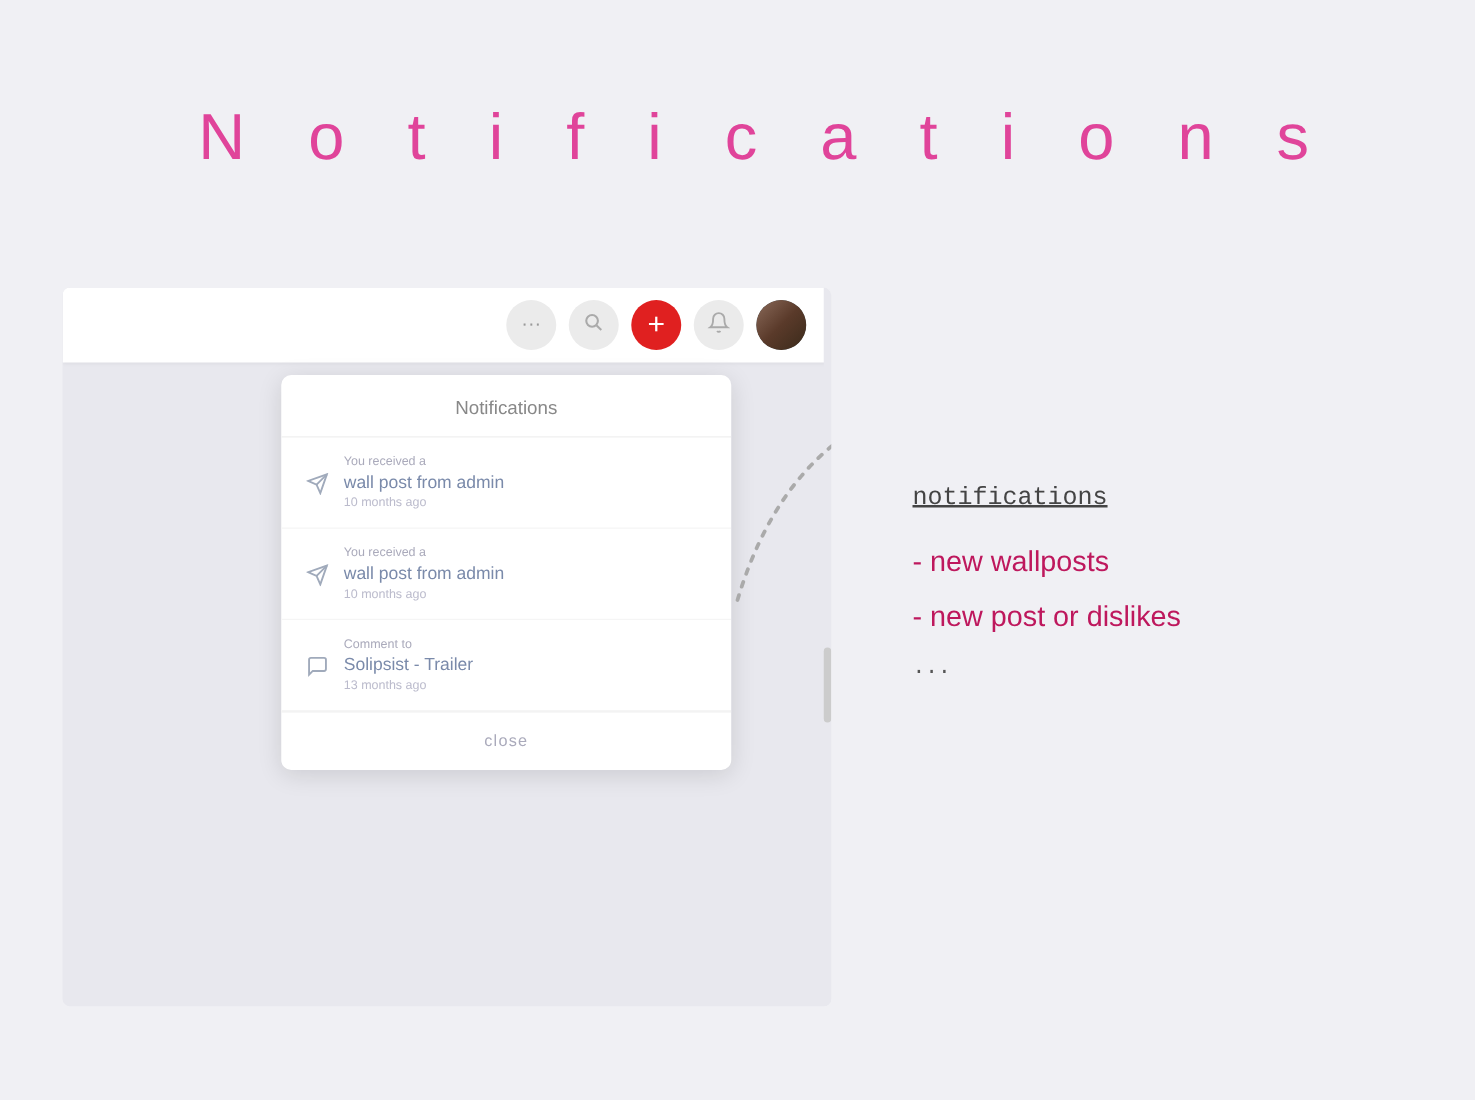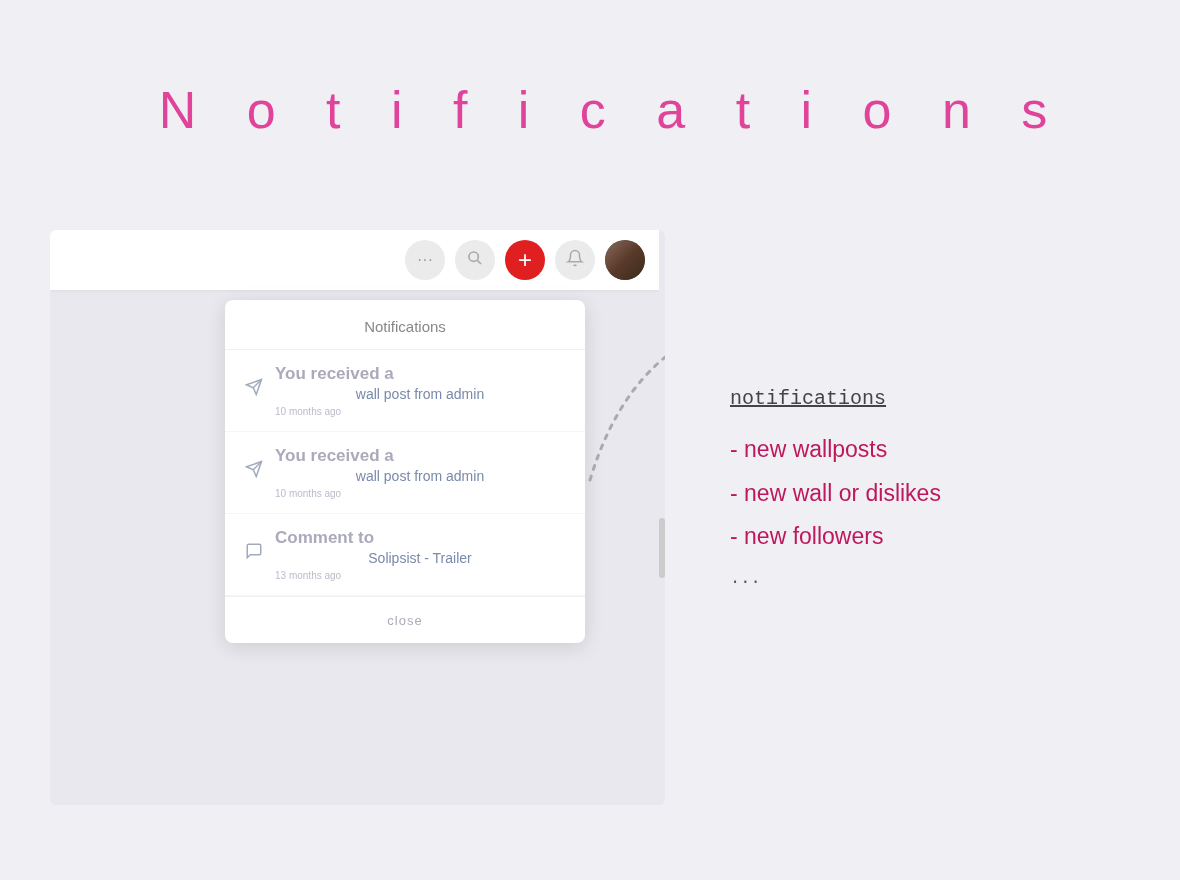--- a/index.html
+++ b/index.html
@@ -126,32 +126,30 @@
       color: #a0aabb;
       font-size: 18px;
       flex-shrink: 0;
     }
 
     .notif-content {
       flex: 1;
     }
 
     .notif-subtitle {
-      font-size: 17px;
+      font-size: 10px;
       color: #aab;
       margin-bottom: 2px;
-      font-weight: bold;
     }
 
     .notif-title {
       font-size: 14px;
       color: #7a8aaa;
       font-weight: 500;
       margin-bottom: 4px;
-      text-align: center;
     }
 
     .notif-time {
       font-size: 10px;
       color: #bbc;
     }
 
     .notif-footer {
       text-align: center;
       padding: 14px;
@@ -323,16 +321,15 @@
     <circle cx="170" cy="12" r="4" fill="#aaa" opacity="0.3"></circle>
     <circle cx="180" cy="10" r="3" fill="#aaa" opacity="0.2"></circle>
     <circle cx="188" cy="9" r="2.5" fill="#aaa" opacity="0.15"></circle>
   </svg>
 
 </div>
 
 <div class="notes-area">
   <div class="notes-title">notifications</div>
   <div class="notes-item">- new wallposts</div>
-  <div class="notes-item">- new wall or dislikes</div>
-  <div class="notes-item">- new followers</div>
+  <div class="notes-item">- new post or dislikes</div>
   <div class="notes-ellipsis">...</div>
 </div>
 
 </body></html>

